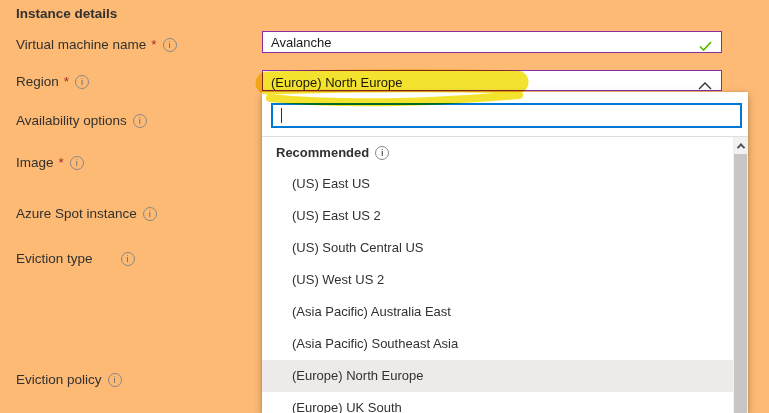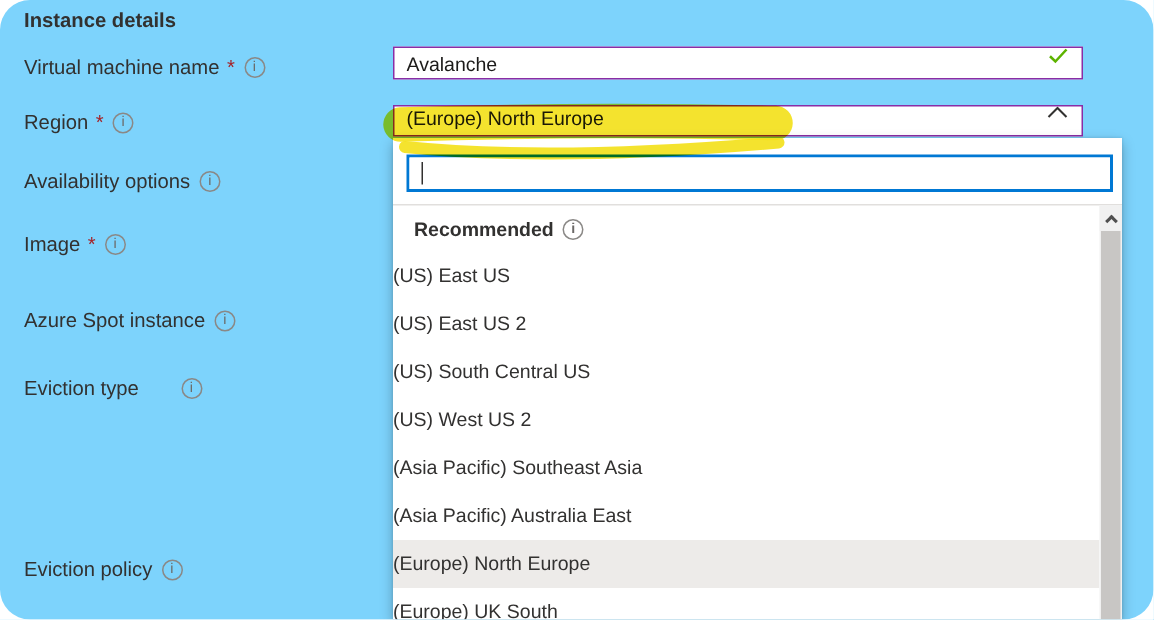--- a/index.html
+++ b/index.html
@@ -1,47 +1,47 @@
 <!DOCTYPE html>
 <html><head>
 <meta charset="utf-8">
 <style>
   * { box-sizing: border-box; margin: 0; padding: 0; }
   html,body { background:#fff; }
   body { width:769px; height:413px; font-family:"Liberation Sans", sans-serif; }
-  .page { position:relative; width:769px; height:413px; background:#7dd3fc; overflow:hidden;border-radius:20px; }
+  .page { position:relative; width:769px; height:413px; background:#fdba74; overflow:hidden; }
 
   .heading { position:absolute; left:16px; top:6px; font-size:13.5px; font-weight:700; color:#323130; }
 
   .label-row { position:absolute; left:16px; display:flex; align-items:center; gap:6px;
                font-size:13.5px; color:#323130; white-space:nowrap; }
   .req { color:#a4262c; font-weight:400; margin-left:-1px; }
   .info { display:inline-block; width:14px; height:14px; border:1px solid #8a8886; border-radius:50%;
           color:#6b6967; font-size:9.5px; line-height:12px; text-align:center; flex:0 0 auto; }
 
   .textfield { position:absolute; left:262px; width:460px; height:22px; background:#fff;
-               border:1px solid #8a2da5; display:flex; align-items:flex-start; font-size:13px; color:#1b1a19; }
+               border:1px solid #8a2da5; display:flex; align-items:flex-end; font-size:13px; color:#1b1a19; }
   .textfield input { flex:1; height:100%; border:none; outline:none; background:transparent;
                      font:inherit; color:inherit; padding:0 8px; }
   .combo-text { flex:1; padding-left:8px; }
   .field-icon { flex:0 0 auto; margin-right:9px; display:flex; align-items:center; }
 
   .callout { position:absolute; left:262px; top:92px; width:486px; height:321px; background:#fff;
              box-shadow:0 3px 8px rgba(0,0,0,.28), 0 0 2px rgba(0,0,0,.12); }
   .search-box { position:absolute; left:9px; top:11px; width:471px; height:25px;
                 border:2px solid #0078d4; background:#fff; }
   .search-box input { width:100%; height:100%; border:none; outline:none; font:inherit; padding:0 6px; }
   .caret { position:absolute; left:8px; top:3px; width:1px; height:15px; background:#323130; }
 
   .divider { position:absolute; left:0; top:44px; width:100%; border-top:1px solid #e1dfdd; }
 
   .list { position:absolute; left:0; top:45px; right:15px; bottom:0; overflow:hidden; }
   .group-header { height:31px; display:flex; align-items:center; gap:6px; padding-left:14px;
                   font-size:13px; font-weight:700; color:#323130; }
-  .option { height:32px; line-height:32px; padding-left:0; font-size:13px; color:#323130;
+  .option { height:32px; line-height:32px; padding-left:30px; font-size:13px; color:#323130;
             white-space:nowrap; cursor:pointer; }
   .option.selected { background:#edebe9; }
 
   .scrollbar { position:absolute; top:45px; right:0; bottom:0; width:15px; background:#f1f1f1; }
   .sb-btn { position:absolute; top:0; left:0; right:0; height:17px; background:#f1f1f1;
             display:flex; align-items:center; justify-content:center; cursor:pointer; }
   .sb-chev { width:6px; height:6px; border-left:2px solid #505050; border-top:2px solid #505050;
              transform:rotate(45deg) translate(1px,1px); }
   .sb-thumb { position:absolute; top:17px; bottom:0; left:1px; right:1px; background:#c8c6c4; }
 
@@ -120,22 +120,22 @@
 
     <div class="list">
       <div class="group-header">
         <span>Recommended</span>
         <span class="info">i</span>
       </div>
       <div class="option">(US) East US</div>
       <div class="option">(US) East US 2</div>
       <div class="option">(US) South Central US</div>
       <div class="option">(US) West US 2</div>
+      <div class="option">(Asia Pacific) Australia East</div>
       <div class="option">(Asia Pacific) Southeast Asia</div>
-      <div class="option">(Asia Pacific) Australia East</div>
       <div class="option selected">(Europe) North Europe</div>
       <div class="option">(Europe) UK South</div>
     </div>
 
     <div class="scrollbar">
       <div class="sb-btn">
         <span class="sb-chev"></span>
       </div>
       <div class="sb-thumb"></div>
     </div>

